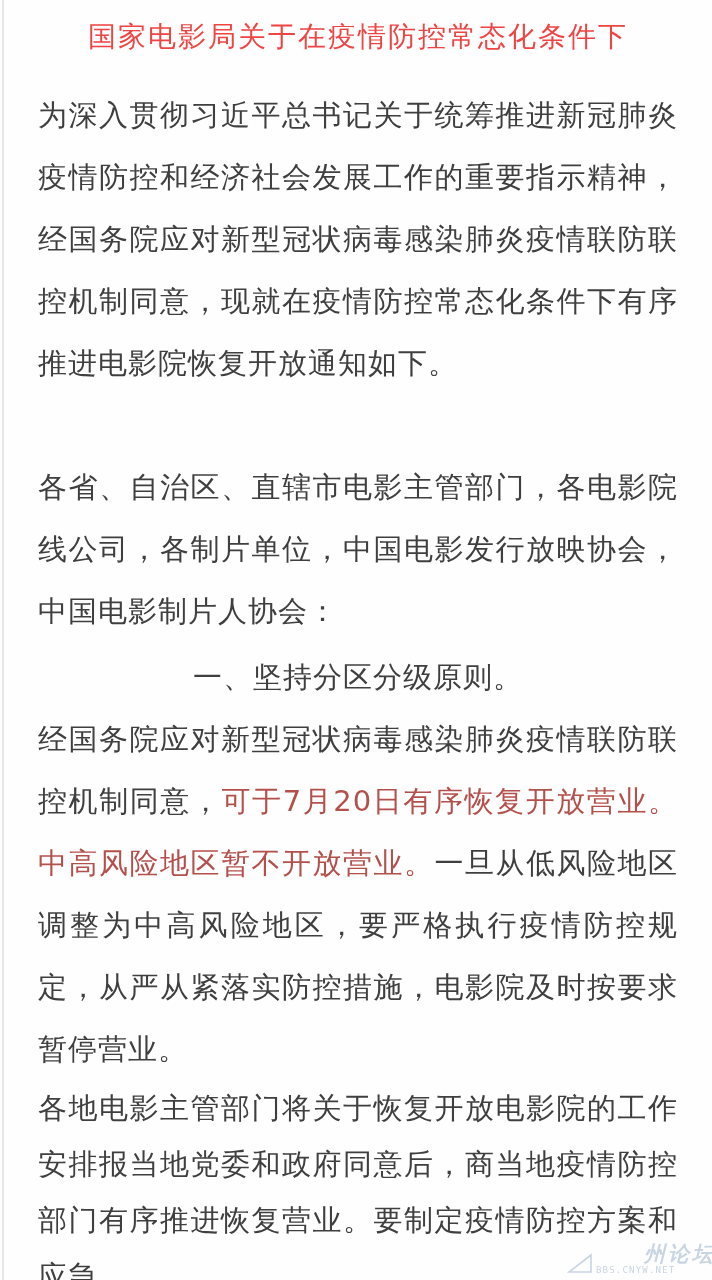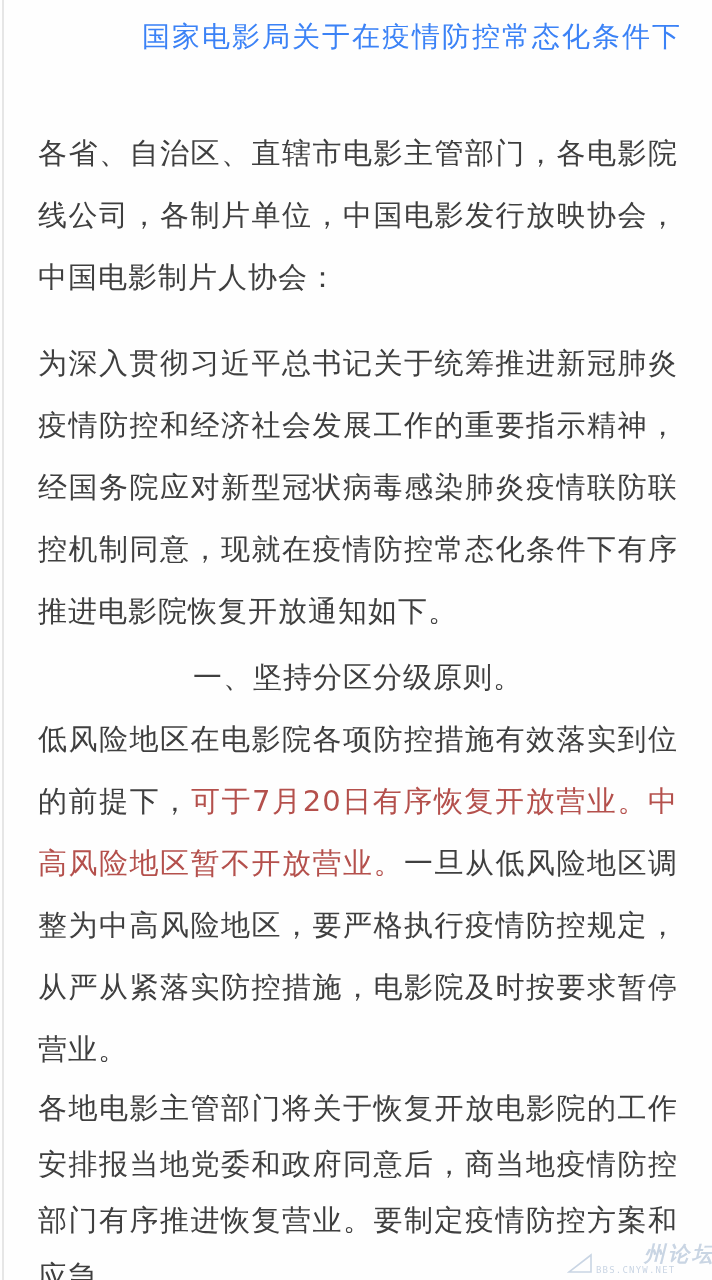--- a/index.html
+++ b/index.html
@@ -10,22 +10,22 @@
   .page{
     position:relative;width:712px;height:1280px;box-sizing:border-box;
     background:#fefefe;color:#3f3f3f;overflow:hidden;
   }
   .edge-line{
     position:absolute;left:2px;top:0;width:2px;height:100%;
     background:#e6e6e6;
   }
   .doc-title{
     margin:0;padding:14px 30px 0 34px;
-    text-align:right;font-size:28px;font-weight:500;
-    color:#3b82f6;letter-spacing:2px;
+    text-align:center;font-size:28px;font-weight:500;
+    color:#ef4444;letter-spacing:2px;
   }
   .title-line{display:block;line-height:46px;}
   .para{
     margin:0;padding:0 34px 0 38px;
     font-size:29px;line-height:62px;letter-spacing:1px;
     text-align:justify;
   }
   .salutation{margin-top:62px;}
   .intro{margin-top:24px;}
   .section-head{margin-top:4px;text-align:center;}
@@ -51,27 +51,27 @@
 </head>
 <body>
 
 <div class="page">
   <div class="edge-line"></div>
 
   <h1 class="doc-title">
     <span class="title-line">国家电影局关于在疫情防控常态化条件下</span>
   </h1>
 
+  <p class="para intro">为深入贯彻习近平总书记关于统筹推进新冠肺炎疫情防控和经济社会发展工作的重要指示精神，经国务院应对新型冠状病毒感染肺炎疫情联防联控机制同意，现就在疫情防控常态化条件下有序推进电影院恢复开放通知如下。</p>
+
   <p class="para salutation">各省、自治区、直辖市电影主管部门，各电影院线公司，各制片单位，中国电影发行放映协会，中国电影制片人协会：</p>
-
-  <p class="para intro">为深入贯彻习近平总书记关于统筹推进新冠肺炎疫情防控和经济社会发展工作的重要指示精神，经国务院应对新型冠状病毒感染肺炎疫情联防联控机制同意，现就在疫情防控常态化条件下有序推进电影院恢复开放通知如下。</p>
 
   <p class="para section-head">一、坚持分区分级原则。</p>
 
-  <p class="para section-body"><span>低风险地区在电影院各项防控措施有效落实到位的前提下，</span><span class="em-red">可于7月20日有序恢复开放营业。中高风险地区暂不开放营业。</span><span>一旦从低风险地区调整为中高风险地区，要严格执行疫情防控规定，从严从紧落实防控措施，电影院及时按要求暂停营业。</span></p>
+  <p class="para section-body"><span>经国务院应对新型冠状病毒感染肺炎疫情联防联控机制同意，</span><span class="em-red">可于7月20日有序恢复开放营业。中高风险地区暂不开放营业。</span><span>一旦从低风险地区调整为中高风险地区，要严格执行疫情防控规定，从严从紧落实防控措施，电影院及时按要求暂停营业。</span></p>
 
 
   <p class="para section-body section-body-2"><span>各地电影主管部门将关于恢复开放电影院的工作安排报当地党委和政府同意后，商当地疫情防控部门有序推进恢复营业。要制定疫情防控方案和应急</span></p>
 
   <div class="watermark">
     <svg class="wm-logo" width="26" height="22" viewBox="0 0 26 22">
       <polygon points="2,20 24,20 24,3" fill="none" stroke="#a9bcd4" stroke-width="1.6"></polygon>
     </svg>
     <div class="wm-col">
       <span class="wm-text">州论坛</span>

